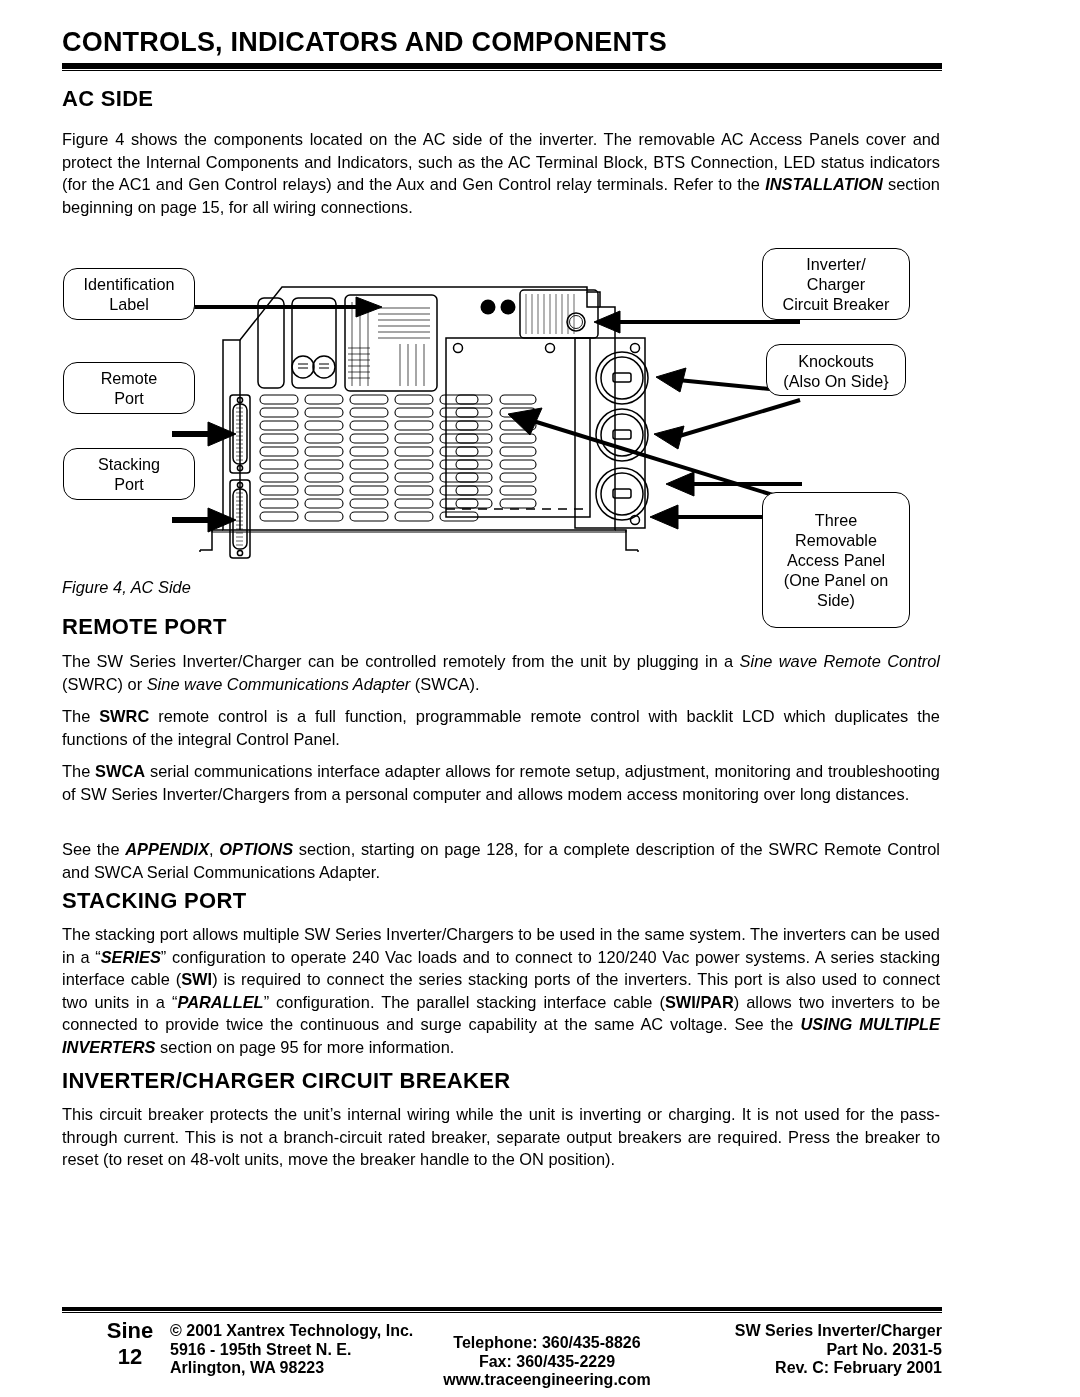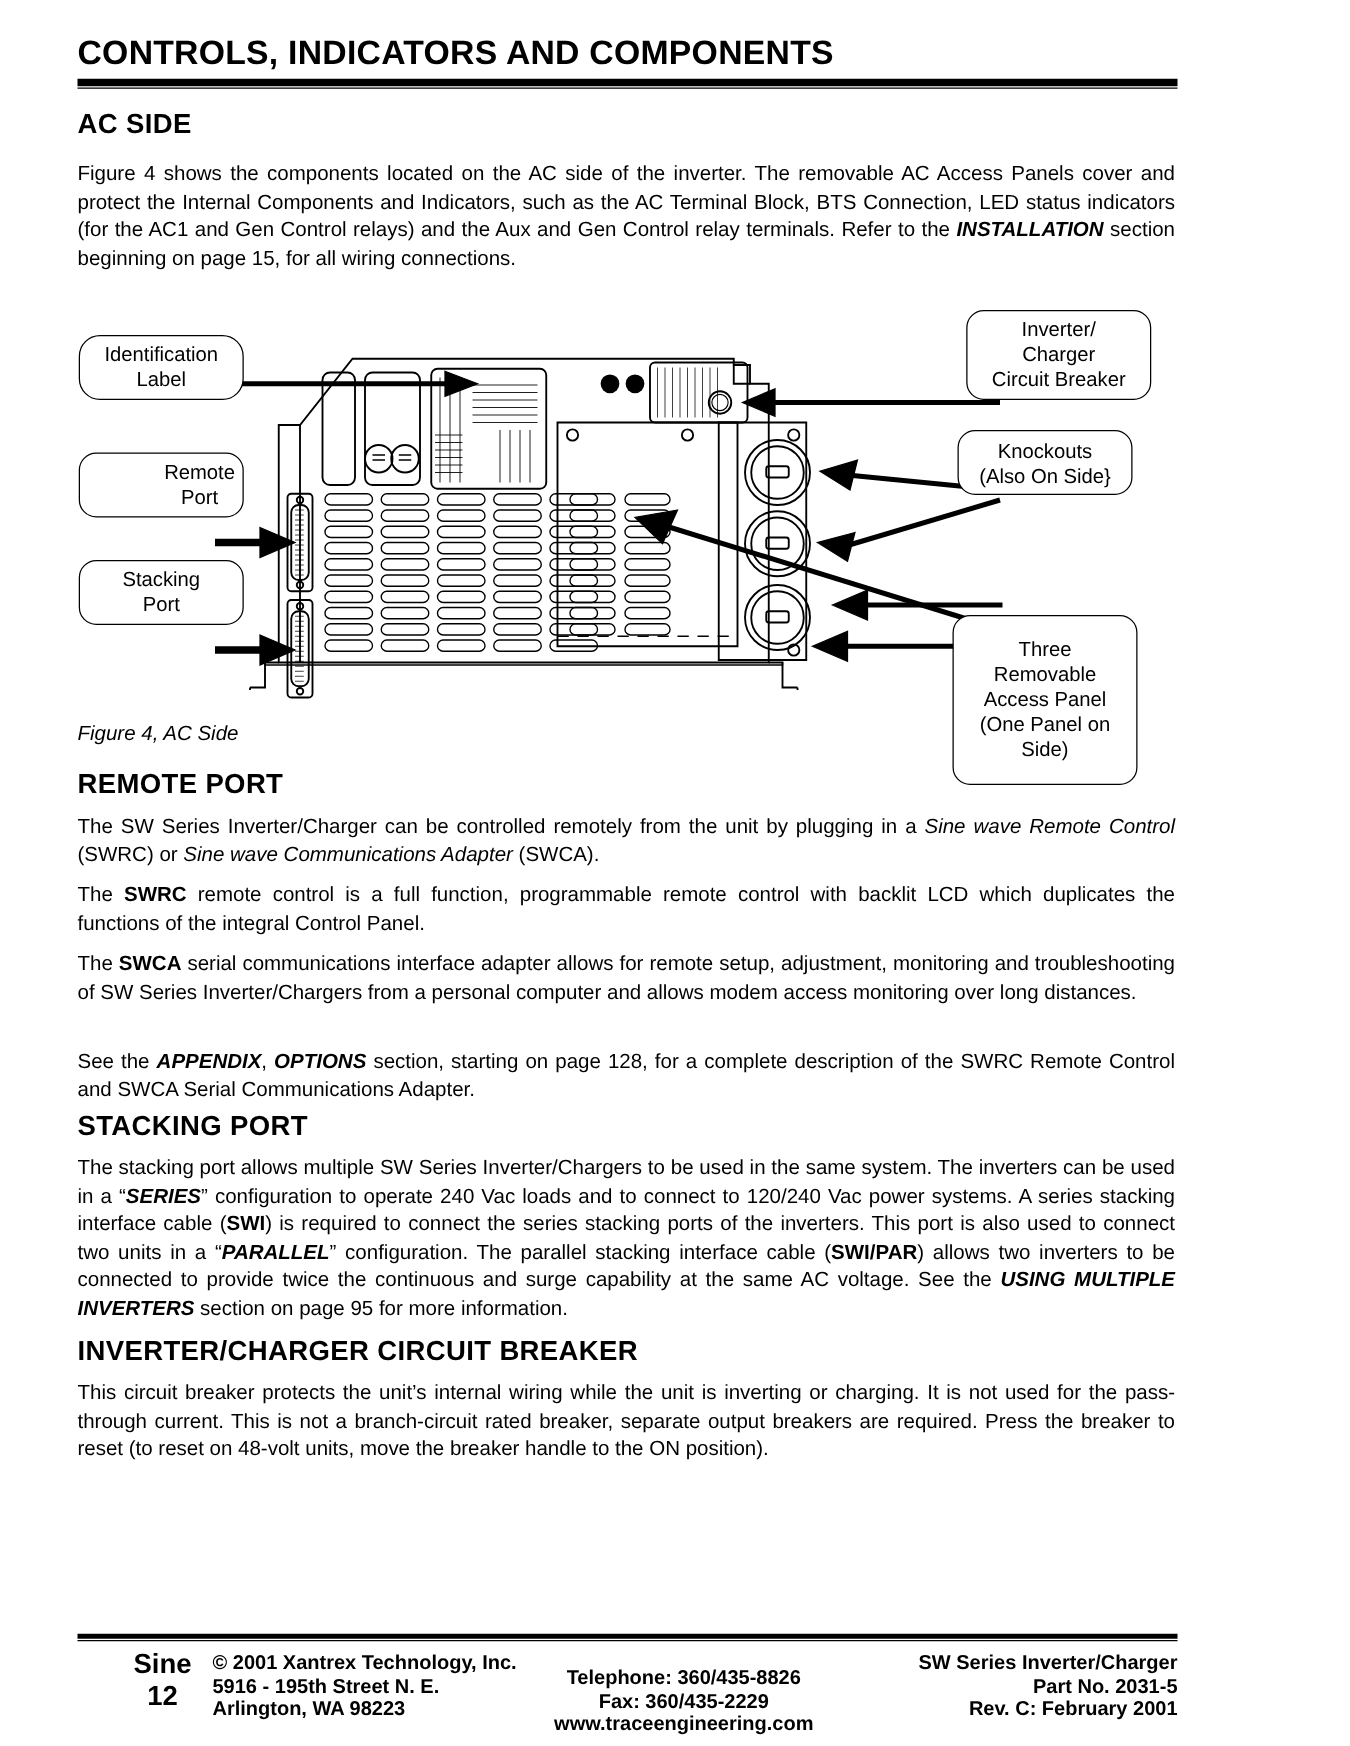--- a/index.html
+++ b/index.html
@@ -346,33 +346,33 @@
         <path d="M482 176 L448 182 L470 203 Z"></path>
 
         <path d="M742 252 L628 252" stroke-width="4" fill="none"></path>
         <path d="M634 240 L606 252 L634 264 Z"></path>
 
         <path d="M742 285 L612 285" stroke-width="4" fill="none"></path>
         <path d="M618 273 L590 285 L618 297 Z"></path>
       </g>
     </svg>
 
-    <div class="callout" style="left:3px; top:36px; width:132px; height:52px;border-radius:17px;">
+    <div class="callout" style="left:3px; top:36px; width:132px; height:52px;">
       <span>Identification<br>Label</span>
     </div>
 
-    <div class="callout" style="left:3px; top:130px; width:132px; height:52px;justify-content:flex-end;">
+    <div class="callout" style="left:3px; top:130px; width:132px; height:52px;">
       <span>Remote<br>Port</span>
     </div>
 
     <div class="callout" style="left:3px; top:216px; width:132px; height:52px;">
       <span>Stacking<br>Port</span>
     </div>
 
-    <div class="callout" style="left:702px; top:16px; width:148px; height:72px;margin-left:11px;">
+    <div class="callout" style="left:702px; top:16px; width:148px; height:72px;">
       <span>Inverter/<br>Charger<br>Circuit Breaker</span>
     </div>
 
     <div class="callout" style="left:706px; top:112px; width:140px; height:52px;align-items:flex-end;">
       <span>Knockouts<br>(Also On Side}</span>
     </div>
 
     <div class="callout" style="left:702px; top:212px; width:148px; height:136px;margin-top:48px;">
       <span>Three<br>Removable<br>Access Panel<br>(One Panel on<br>Side)</span>
     </div>

